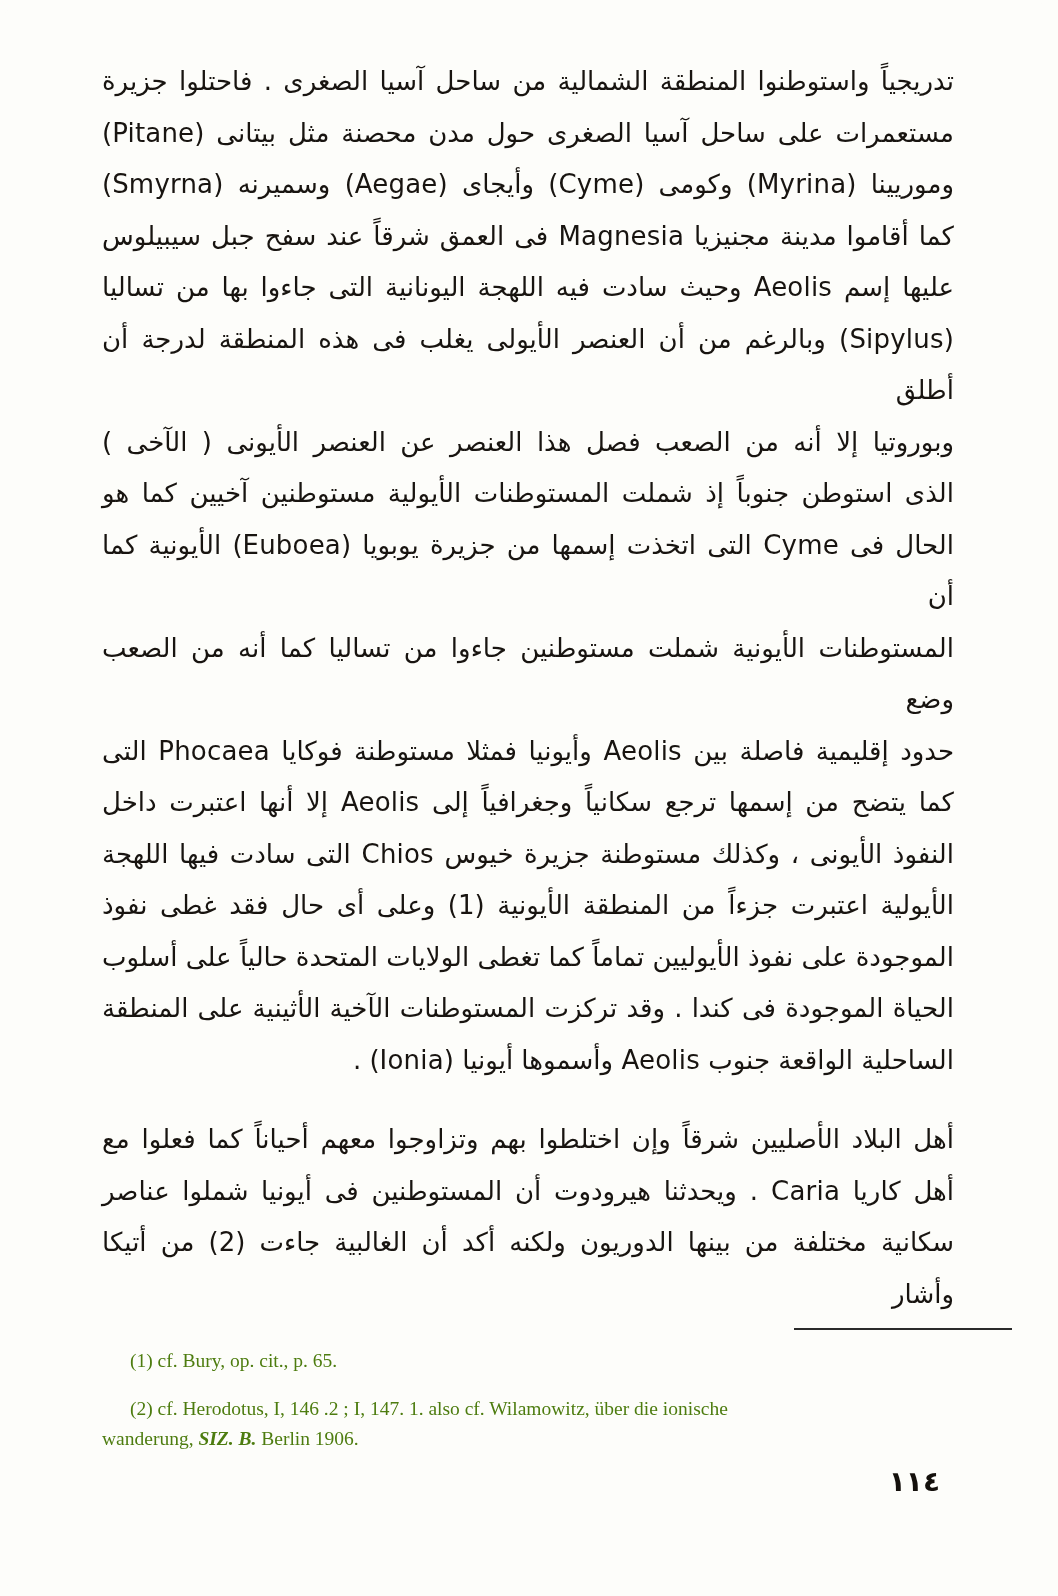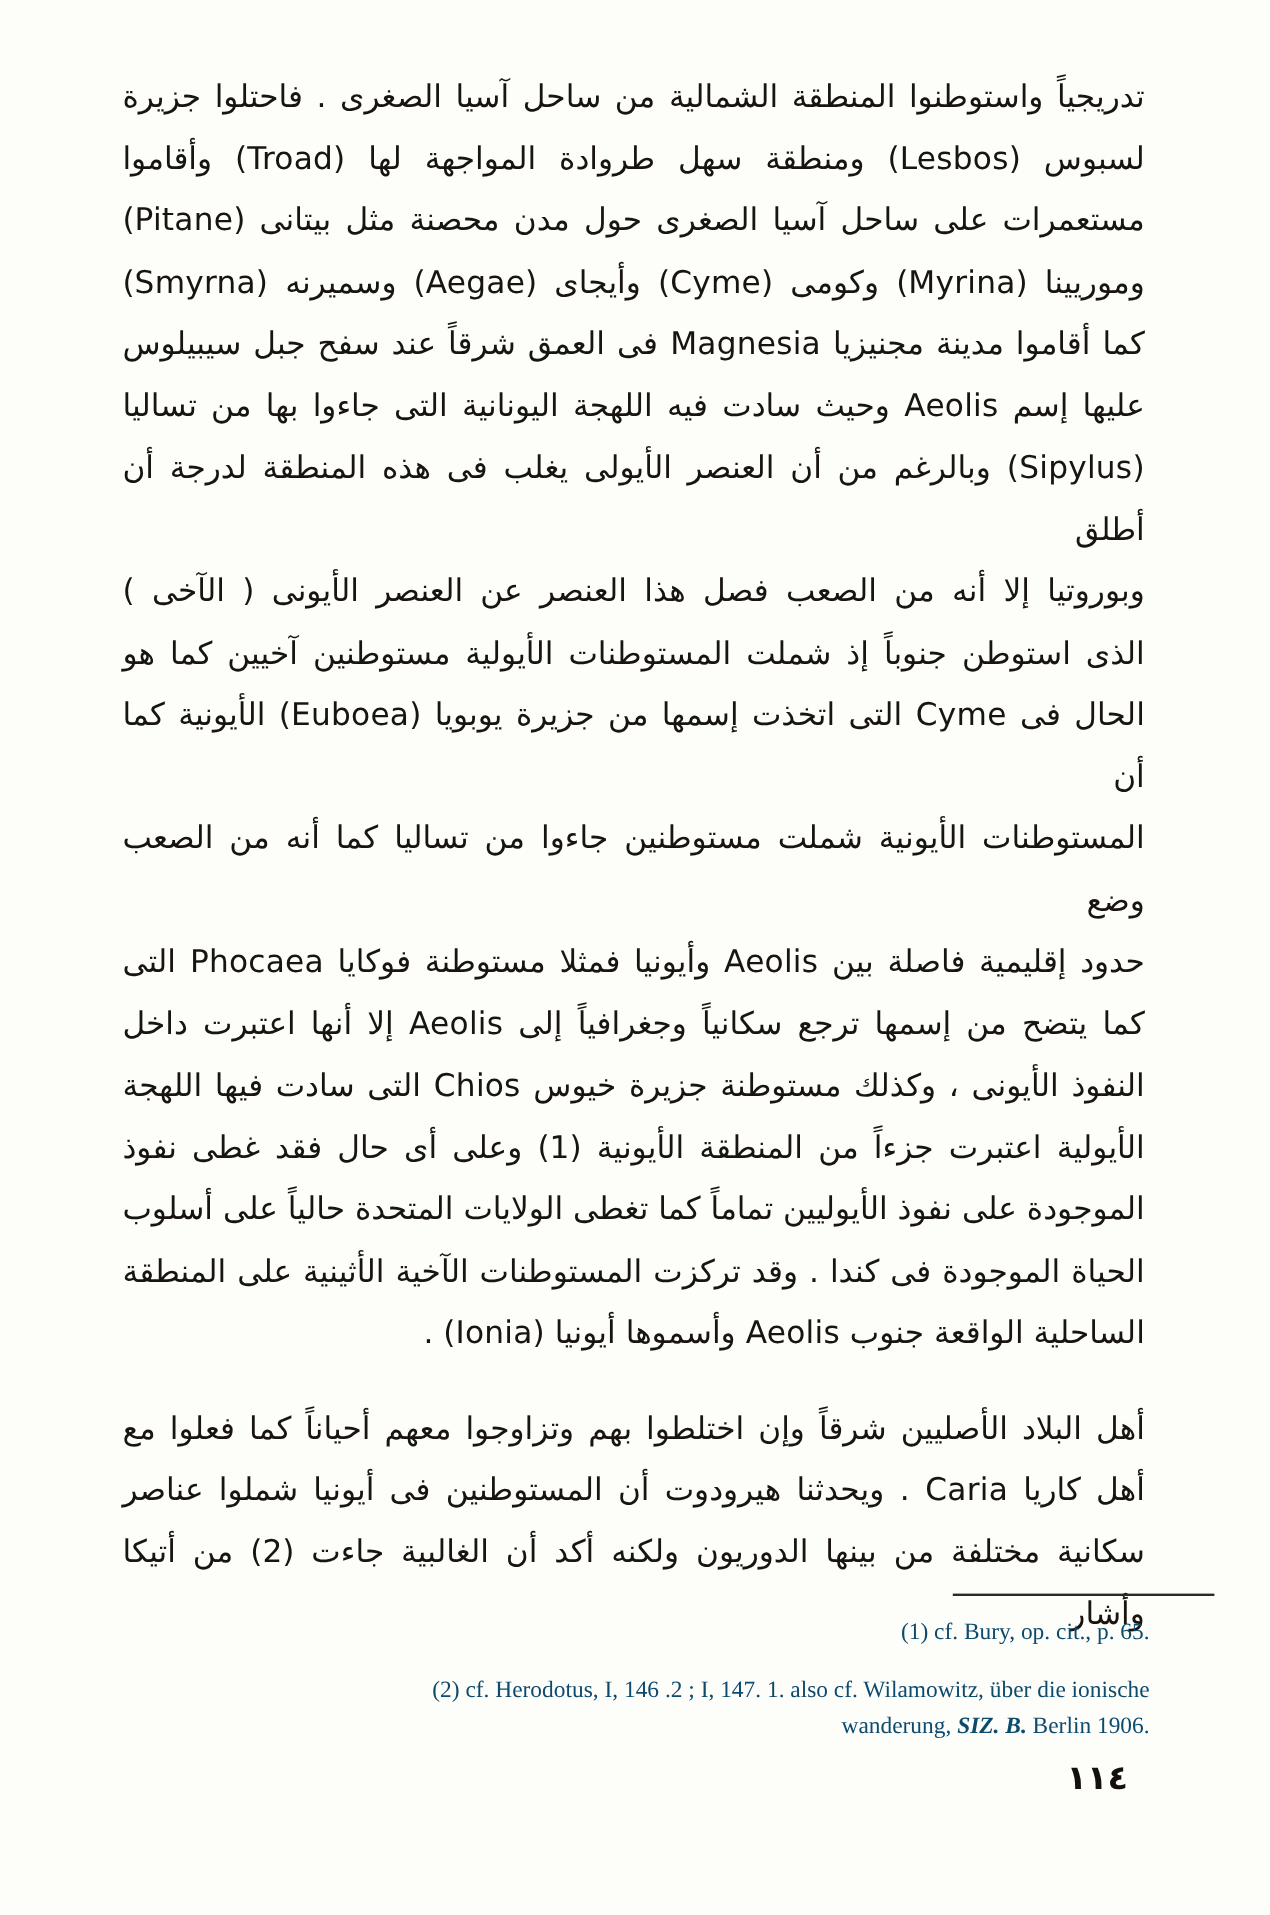--- a/index.html
+++ b/index.html
@@ -40,27 +40,27 @@
     top: 1328px;
     right: 46px;
     width: 218px;
     height: 2px;
     background: #2a2a2a;
   }
   .footnotes {
     position: absolute;
     top: 1346px;
     left: 102px;
-    right: 100px;
+    right: 124px;
     direction: ltr;
     font-family: "Liberation Serif", "DejaVu Serif", serif;
     font-size: 19.5px;
     line-height: 30px;
-    color: #0c4a6e;
-    text-align: right;
+    color: #4d7c0f;
+    text-align: left;
   }
   .footnote-line.indent { padding-left: 28px; }
   .footnote-2 { margin-top: 18px; }
   .fn-italic { font-style: italic; font-weight: bold; }
   .page-number {
     position: absolute;
     top: 1465px;
     right: 118px;
     direction: rtl;
     font-family: "DejaVu Sans", sans-serif;
@@ -71,21 +71,20 @@
 </style>
 </head>
 <body>
 
 <div class="page">
 
   <div class="body-text">
 
     <div class="paragraph">
       <div class="line">تدريجياً واستوطنوا المنطقة الشمالية من ساحل آسيا الصغرى . فاحتلوا جزيرة</div>
-      <div class="line">لسبوس (Lesbos) ومنطقة سهل طروادة المواجهة لها (Troad) وأقاموا</div>
       <div class="line">مستعمرات على ساحل آسيا الصغرى حول مدن محصنة مثل بيتانى (Pitane)</div>
       <div class="line">وموريينا (Myrina) وكومى (Cyme) وأيجاى (Aegae) وسميرنه (Smyrna)</div>
       <div class="line">كما أقاموا مدينة مجنيزيا Magnesia فى العمق شرقاً عند سفح جبل سيبيلوس</div>
       <div class="line">عليها إسم Aeolis وحيث سادت فيه اللهجة اليونانية التى جاءوا بها من تساليا</div>
       <div class="line">(Sipylus) وبالرغم من أن العنصر الأيولى يغلب فى هذه المنطقة لدرجة أن أطلق</div>
       <div class="line">وبوروتيا إلا أنه من الصعب فصل هذا العنصر عن العنصر الأيونى ( الآخى )</div>
       <div class="line">الذى استوطن جنوباً إذ شملت المستوطنات الأيولية مستوطنين آخيين كما هو</div>
       <div class="line">الحال فى Cyme التى اتخذت إسمها من جزيرة يوبويا (Euboea) الأيونية كما أن</div>
       <div class="line">المستوطنات الأيونية شملت مستوطنين جاءوا من تساليا كما أنه من الصعب وضع</div>
       <div class="line">حدود إقليمية فاصلة بين Aeolis وأيونيا فمثلا مستوطنة فوكايا Phocaea التى</div>

